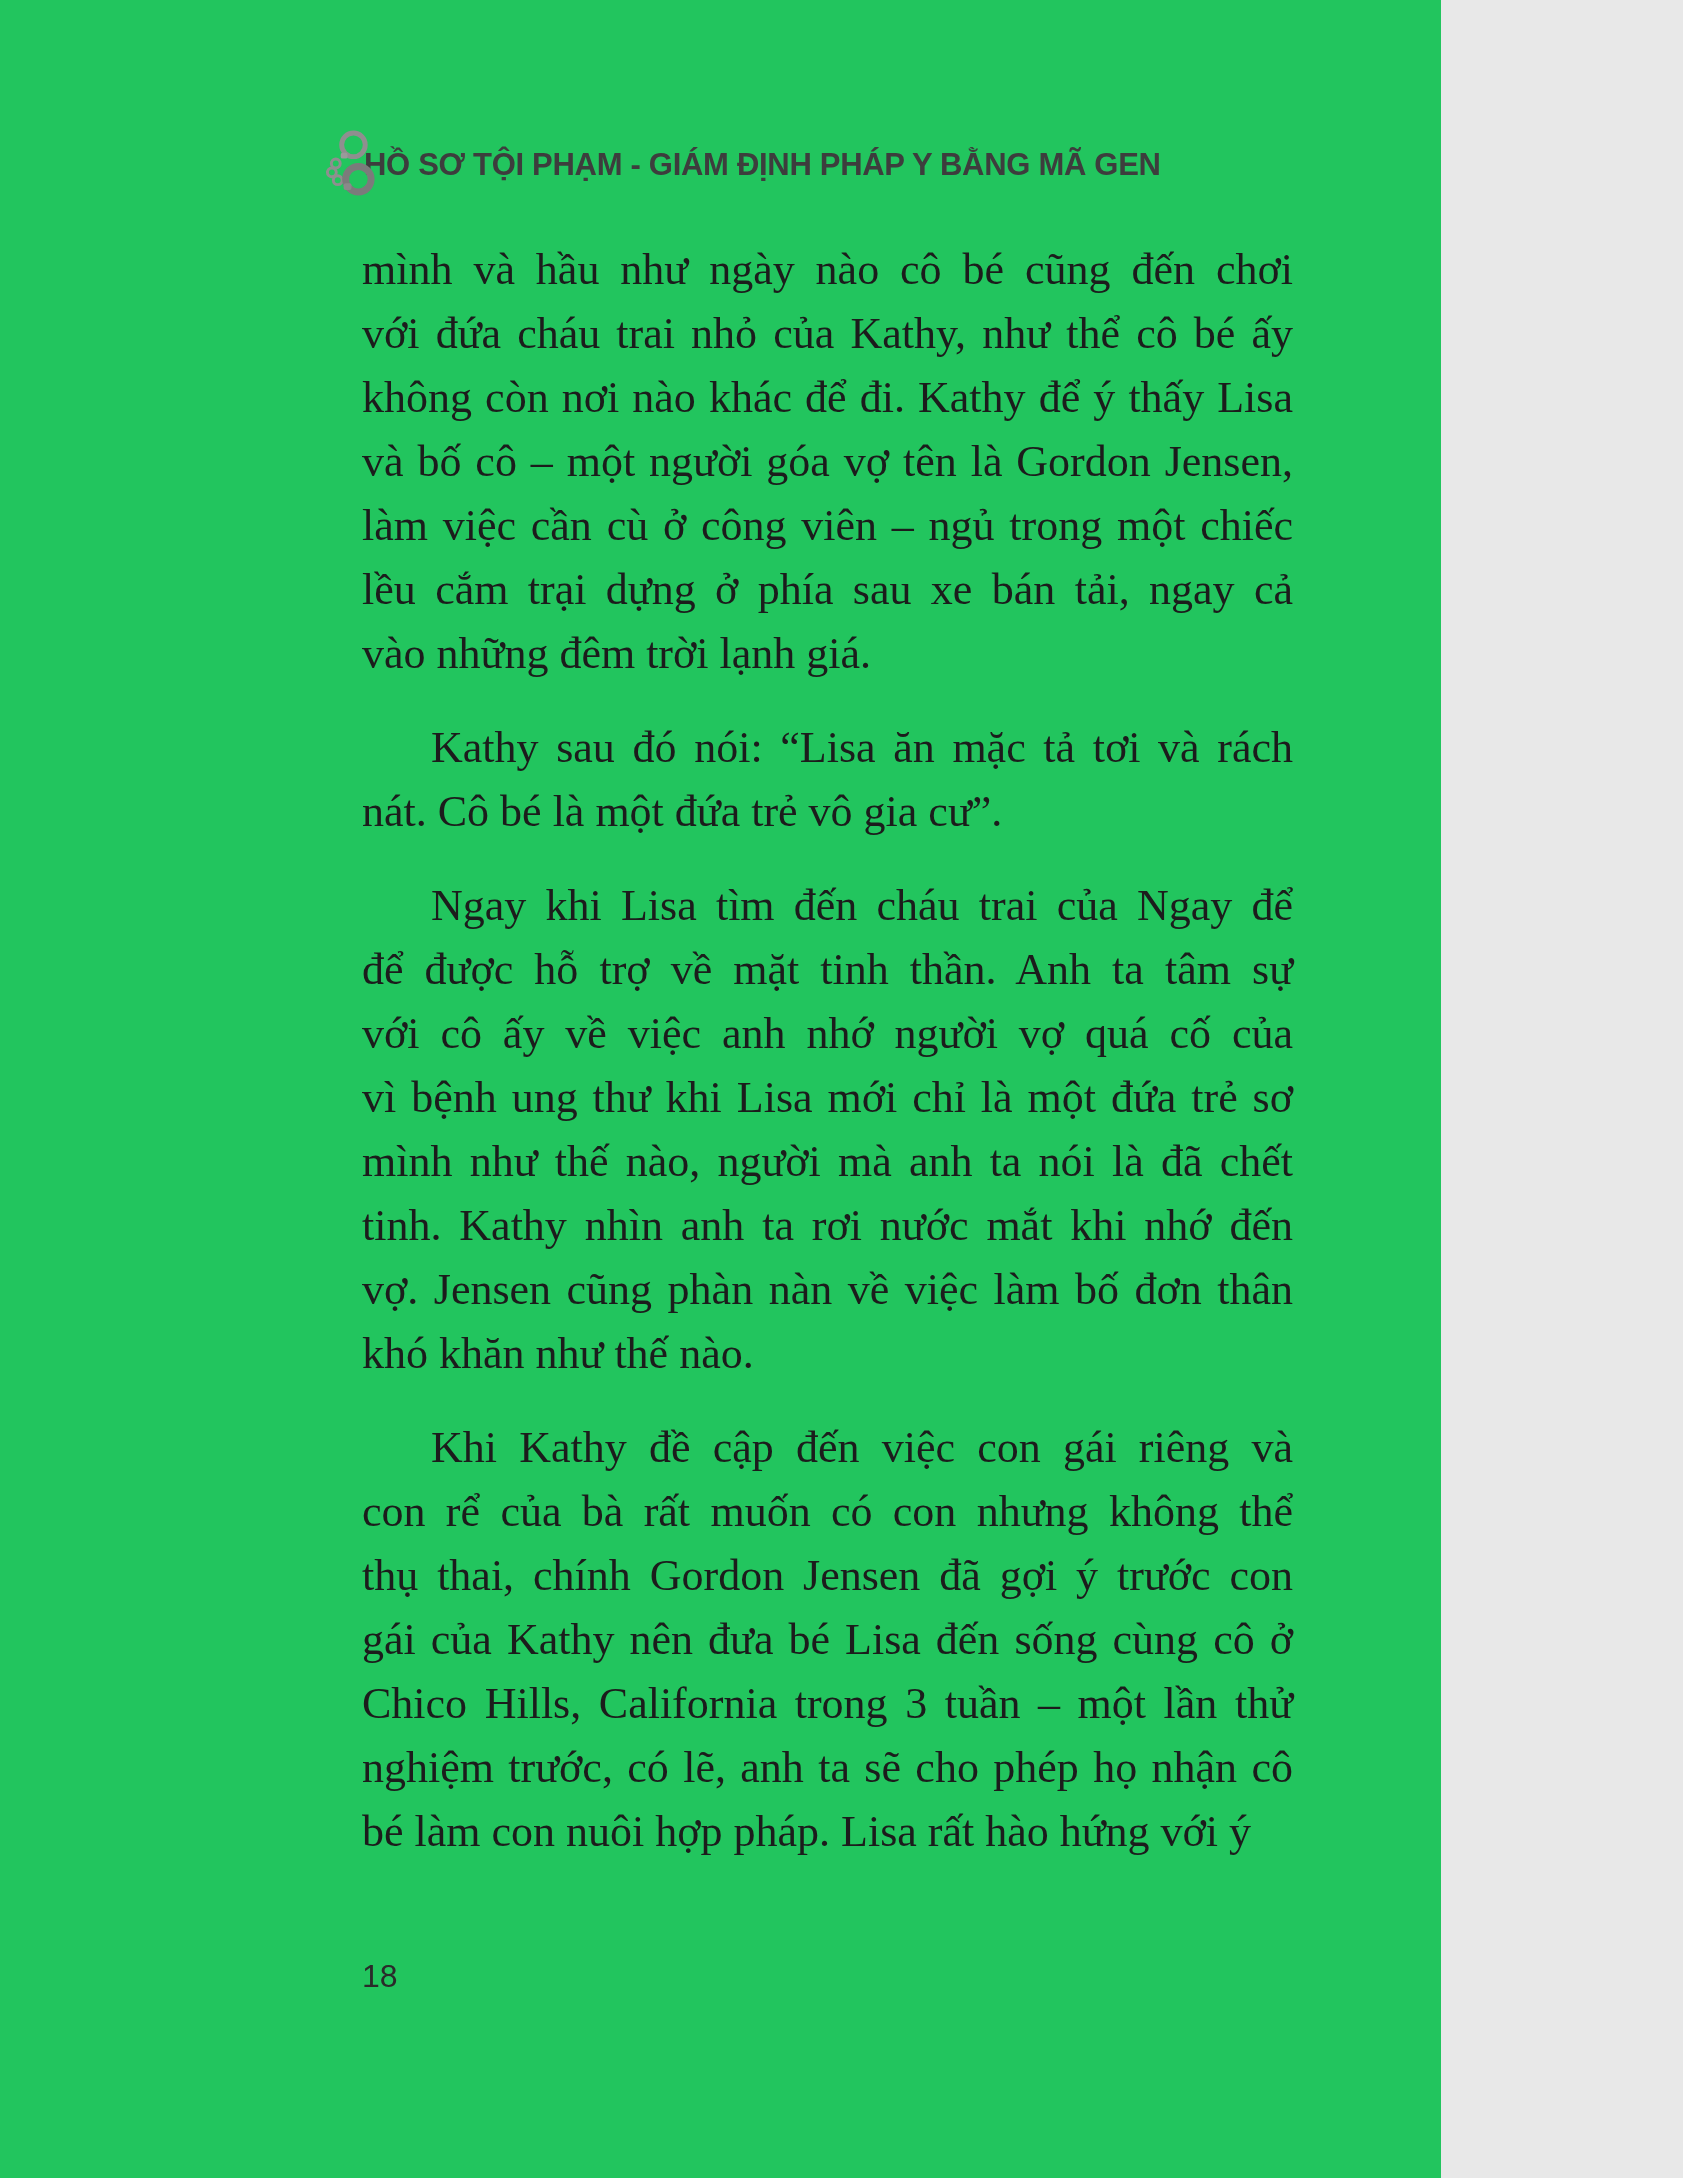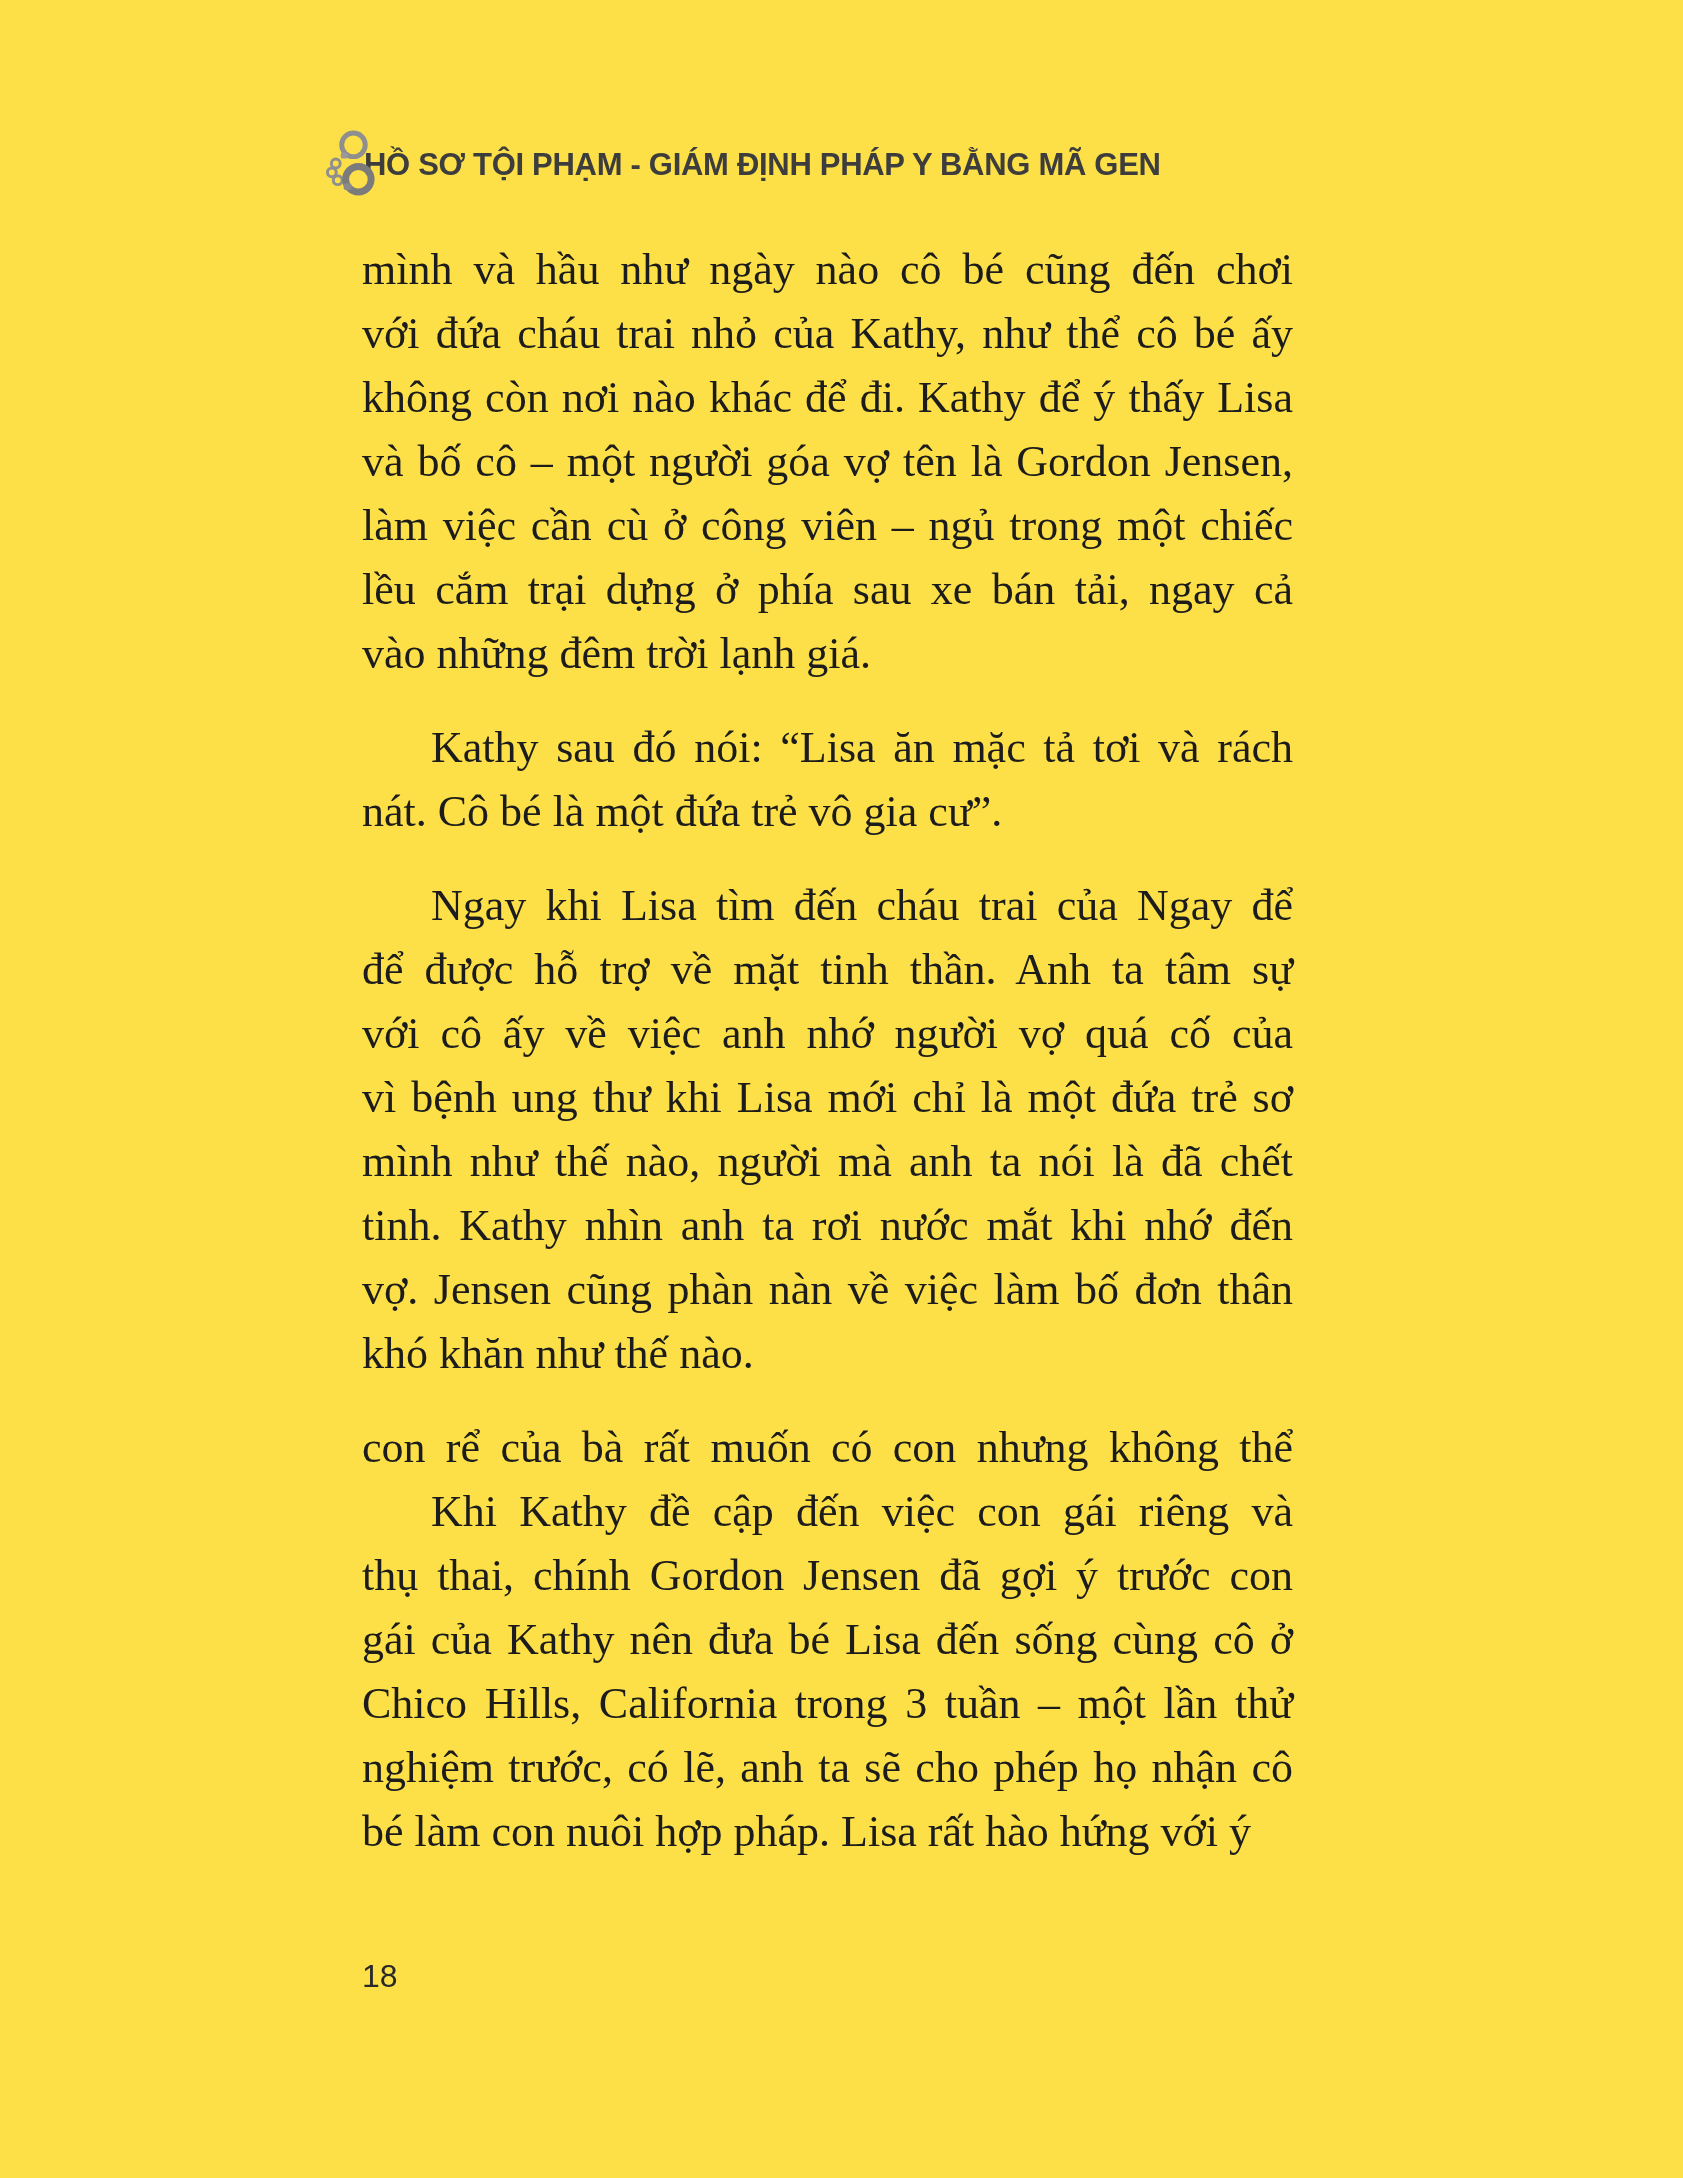--- a/index.html
+++ b/index.html
@@ -2,23 +2,23 @@
 <html lang="vi"><head>
 <meta charset="utf-8">
 <style>
   html, body {
     margin: 0;
     padding: 0;
     background: #e8e8e8;
   }
   .page {
     position: relative;
-    width: 1683px;
+    width: 1441px;
     height: 2178px;
-    background: #fde047;
+    background: #22c55e;
     overflow: hidden;
     font-family: "Liberation Serif", "DejaVu Serif", serif;
     color: #1c1c1c;
   }
   
   .header {
     position: absolute;
     left: 323px;
     top: 127px;
     height: 75px;
@@ -111,22 +111,22 @@
         <div class="line first">Ngay khi Lisa tìm đến cháu trai của Ngay để</div>
         <div class="line">để được hỗ trợ về mặt tinh thần. Anh ta tâm sự</div>
         <div class="line">với cô ấy về việc anh nhớ người vợ quá cố của</div>
         <div class="line">vì bệnh ung thư khi Lisa mới chỉ là một đứa trẻ sơ</div>
         <div class="line">mình như thế nào, người mà anh ta nói là đã chết</div>
         <div class="line">tinh. Kathy nhìn anh ta rơi nước mắt khi nhớ đến</div>
         <div class="line">vợ. Jensen cũng phàn nàn về việc làm bố đơn thân</div>
         <div class="line last">khó khăn như thế nào.</div>
       </div>
       <div class="para indent">
+        <div class="line first">Khi Kathy đề cập đến việc con gái riêng và</div>
         <div class="line">con rể của bà rất muốn có con nhưng không thể</div>
-        <div class="line first">Khi Kathy đề cập đến việc con gái riêng và</div>
         <div class="line">thụ thai, chính Gordon Jensen đã gợi ý trước con</div>
         <div class="line">gái của Kathy nên đưa bé Lisa đến sống cùng cô ở</div>
         <div class="line">Chico Hills, California trong 3 tuần – một lần thử</div>
         <div class="line">nghiệm trước, có lẽ, anh ta sẽ cho phép họ nhận cô</div>
         <div class="line last">bé làm con nuôi hợp pháp. Lisa rất hào hứng với ý</div>
       </div>
     </div>
 
   <div class="page-number">18</div>
 

